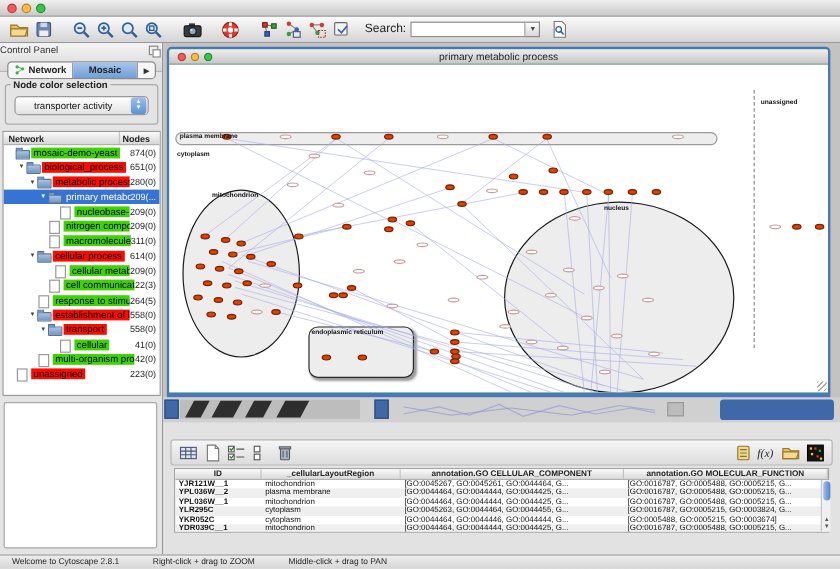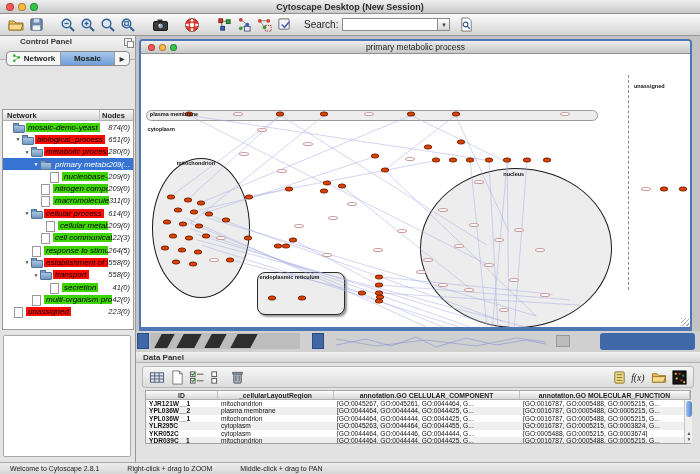--- a/index.html
+++ b/index.html
@@ -29,21 +29,21 @@
     font-size:9px; font-family:"Liberation Sans",sans-serif; padding:0 3px; }
   .search-dd { width:12px; height:13px; border:1px solid #8c8c8c; border-left:none;
     background:linear-gradient(#fdfdfd,#d8d8d8); font-size:6px; color:#444;
     display:flex; align-items:center; justify-content:center; }
 
   
   .control-panel { position:absolute; left:0; top:36px; width:136px; height:426px;
     background:#e4e4e4; border-right:1px solid #989898; }
   .cp-header { position:absolute; left:0; top:0; width:100%; height:24px;
     background:linear-gradient(#f4f4f4,#d9d9d9); border-bottom:1px solid #b5b5b5;
-    font-size:8px; font-weight:bold; color:#333; padding-left:20px; line-height:12px; }
+    font-size:8px; font-weight:normal; color:#333; padding-left:0; line-height:12px; }
   .cp-float { position:absolute; right:3px; top:2px; width:8px; height:8px;
     border:1px solid #888; background:#eee; }
   .cp-float::after{ content:""; position:absolute; left:2px; top:2px; width:5px; height:5px; border:1px solid #888; background:#fff; }
   .cp-tabs { position:absolute; left:6px; top:15px; width:124px; height:15px; display:flex;
     border:1px solid #8a8a8a; border-radius:4px; overflow:hidden; background:#f6f6f6; }
   .cp-tab { flex:1; display:flex; align-items:center; justify-content:center; gap:3px;
     font-size:8px; font-weight:bold; color:#222; border-right:1px solid #9a9a9a; }
   .cp-tab.selected { background:linear-gradient(#a7c6ec,#6f9fd8); }
   .cp-tab.arrow { flex:0 0 14px; font-size:6px; color:#333; border-right:none; }
   .cp-fieldset { position:absolute; left:4px; top:34px; width:128px; height:34px;
@@ -62,21 +62,21 @@
     background:linear-gradient(#86b2e6,#4a86d2); position:relative; }
   .checkbox::after { content:"✓"; position:absolute; left:1px; top:-2px; color:#fff; font-size:9px; font-weight:bold; }
   .cp-check-label { font-size:8px; font-weight:bold; color:#111; }
 
   .tree-box { position:absolute; left:2px; top:73px; width:132px; height:221px;
     background:#fff; border:1px solid #9a9a9a; overflow:hidden; }
   .tree-head { display:flex; height:11px; background:linear-gradient(#fafafa,#d7d7d7);
     border-bottom:1px solid #b0b0b0; font-size:7.5px; font-weight:bold; color:#222; }
   .tree-head .c1 { flex:1; padding-left:4px; border-right:1px solid #c2c2c2; line-height:11px; }
   .tree-head .c2 { width:33px; padding-left:2px; line-height:11px; }
-  .tree-row { display:flex; align-items:center; height:12.3px; font-size:8px; white-space:nowrap;font-style:italic; }
+  .tree-row { display:flex; align-items:center; height:12.3px; font-size:8px; white-space:nowrap; }
   .tree-row.sel { background:#3773d2; }
   .arrowg { width:8px; flex:0 0 8px; font-size:5px; color:#444; text-align:center; }
   .tree-row.sel .arrowg { color:#fff; }
   .ticon { flex:0 0 11px; height:9px; position:relative; margin-right:2px; }
   .ticon.folder::before { content:""; position:absolute; left:0; top:2px; width:10px; height:6px;
     background:linear-gradient(#a8c4e2,#7296bd); border:1px solid #53739a; border-radius:1px; }
   .ticon.folder::after { content:""; position:absolute; left:0; top:0px; width:4px; height:2px;
     background:#7296bd; border:1px solid #53739a; border-bottom:none; border-radius:1px 1px 0 0; }
   .ticon.page::before { content:""; position:absolute; left:1px; top:0; width:7px; height:9px;
     background:#fff; border:1px solid #999; }
@@ -170,21 +170,20 @@
 <body>
 
 <div class="app">
 
   <div class="titlebar">
     <div class="lights">
       <span class="light red"></span>
       <span class="light yellow"></span>
       <span class="light green"></span>
     </div>
-    <span class="title">Cytoscape Desktop (New Session)</span>
   </div>
 
   <div class="toolbar">
     <span style="width:6px"></span>
     <span class="tbtn">
         <svg width="16" height="16" viewBox="0 0 16 16">
           <path d="M1 4 h5 l2 2 h7 v7 h-14 z" fill="#ecbf5a" stroke="#97772a" stroke-width="1"></path>
           <path d="M1 7 h14 l-2 6 h-12 z" fill="#f6d98c" stroke="#97772a" stroke-width="1"></path>
         </svg>
       </span>
@@ -304,20 +303,27 @@
             <circle cx="12" cy="6" r="2.4" fill="#39b539"></circle>
             <circle cx="4" cy="12" r="2.4" fill="#39b539"></circle>
           </svg>
         <span>Network</span>
       </div>
       <div class="cp-tab selected">
         <span>Mosaic</span>
       </div>
       <div class="cp-tab arrow">▶</div>
     </div>
+    <div class="cp-fieldset">
+      <span class="cp-legend">Node color selection</span>
+      <div class="cp-dropdown">
+        <span class="val">transporter activity</span>
+        <span class="step">▲<br>▼</span>
+      </div>
+    </div>
     <div class="cp-check-row">
       <span class="checkbox"></span>
       <span class="cp-check-label">Select nodes</span>
     </div>
     <div class="tree-box">
       <div class="tree-head">
         <span class="c1">Network</span>
         <span class="c2">Nodes</span>
       </div>
       <div>
@@ -395,21 +401,21 @@
           </div>
           <div class="tree-row" style="padding-left: 29px;">
             <span class="arrowg">▼</span>
             <span class="ticon folder"></span>
             <span class="tlabel red">transport</span>
             <span class="tcount">558(0)</span>
           </div>
           <div class="tree-row" style="padding-left: 38px;">
             <span class="arrowg"></span>
             <span class="ticon page"></span>
-            <span class="tlabel green">secretion</span>
+            <span class="tlabel green">cellular</span>
             <span class="tcount">41(0)</span>
           </div>
           <div class="tree-row" style="padding-left: 20px;">
             <span class="arrowg"></span>
             <span class="ticon page"></span>
             <span class="tlabel green">multi-organism pro</span>
             <span class="tcount">42(0)</span>
           </div>
           <div class="tree-row" style="padding-left: 2px;">
             <span class="arrowg"></span>
@@ -582,21 +588,20 @@
       <svg style="position:absolute; left:200px; top:2px" width="210" height="17" viewBox="0 0 210 17">
         <polyline points="0,12 30,6 55,13 80,4 100,14 130,5 160,12 190,7 210,11" fill="none" stroke="#9aa0d8" stroke-width="1" opacity="0.8"></polyline>
         <polyline points="0,6 40,13 90,7 140,13 180,5 210,9" fill="none" stroke="#8890cc" stroke-width="0.8" opacity="0.7"></polyline>
       </svg>
       <div class="graybox"></div>
       <div class="bluebar"></div>
     </div>
   </div>
 
   <div class="data-panel">
-    <div class="dp-header">Data Panel</div>
     <div class="dp-toolbar">
       <span class="dbtn">
           <svg width="16" height="15" viewBox="0 0 16 16">
             <rect x="1" y="3" width="14" height="10" fill="#dfe6f0" stroke="#4a5a75"></rect>
             <line x1="5.6" y1="3" x2="5.6" y2="13" stroke="#4a5a75"></line>
             <line x1="10.3" y1="3" x2="10.3" y2="13" stroke="#4a5a75"></line>
             <line x1="1" y1="6.3" x2="15" y2="6.3" stroke="#4a5a75"></line>
             <line x1="1" y1="9.6" x2="15" y2="9.6" stroke="#4a5a75"></line>
           </svg>
         </span>

